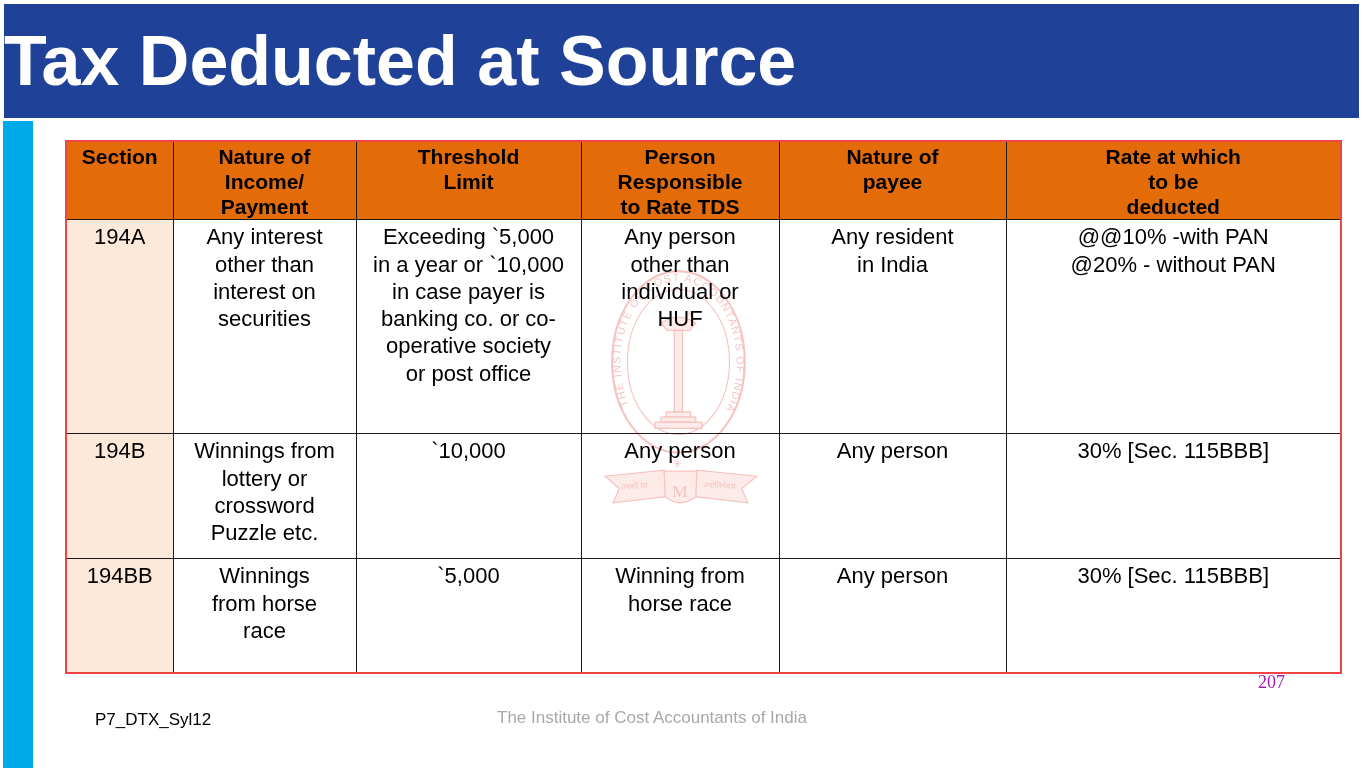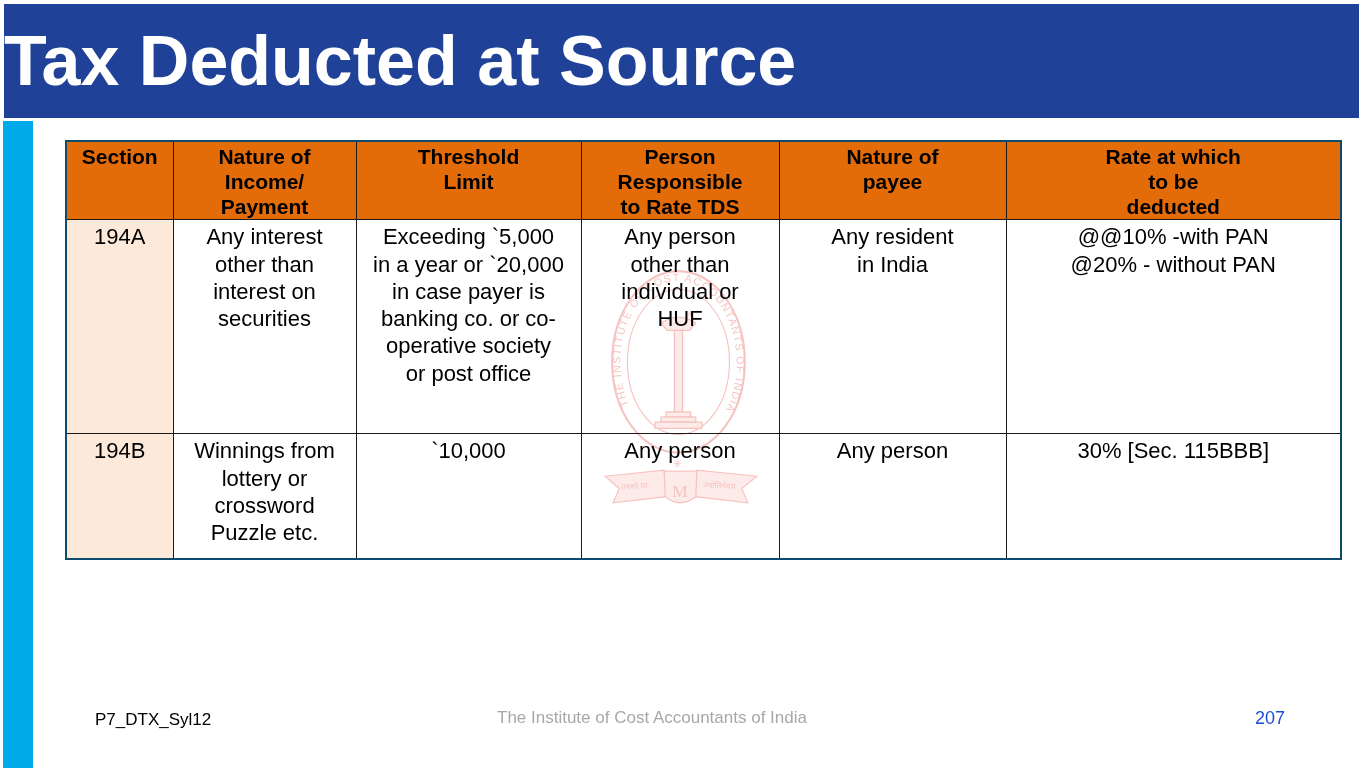--- a/index.html
+++ b/index.html
@@ -29,21 +29,21 @@
   
   .watermark {
     position:absolute; left:596px; top:264px; width:170px; height:250px;
     z-index:1; opacity:0.55;
   }
 
   
   table.tds-table {
     position:absolute; left:65px; top:140px; width:1275px; z-index:2;
     border-collapse:collapse; table-layout:fixed;
-    border:2px solid #0c4a6e;
+    border:2px solid #ef4444;
     padding-left:48px;
   }
   .tds-table th, .tds-table td {
     border:1.5px solid #1a1a1a;
     text-align:center; vertical-align:top;
     white-space:pre-line;
     padding:3px 4px 0 4px;
     box-sizing:border-box;
     overflow:hidden;
   }
@@ -64,22 +64,22 @@
   
   .footer-left {
     position:absolute; left:95px; top:710px;
     color:#000000; font-size:17px;
   }
   .footer-center {
     position:absolute; left:497px; top:708px;
     color:#a8a8a8; font-size:17px;
   }
   .page-number {
-    position:absolute; right:78px; top:708px;
-    color:#1d4ed8; font-size:18px;
+    position:absolute; right:78px; top:672px;
+    color:#a21caf; font-size:18px;font-family:Liberation Serif, serif;
   }
 </style>
 </head>
 <body>
 
 <div class="title-band">
   <h1 class="slide-title">Tax Deducted at Source</h1>
 </div>
 
 <div class="accent-stripe"></div>
@@ -145,21 +145,21 @@
     </tr>
   </thead>
   <tbody>
     <tr class="row-1">
       <td class="section-cell">194A</td>
       <td>Any interest
 other than
 interest on
 securities</td>
       <td>Exceeding `5,000
-in a year or `20,000
+in a year or `10,000
 in case payer is
 banking co. or co-
 operative society
 or post office</td>
       <td>Any person
 other than
 individual or
 HUF</td>
       <td>Any resident
 in India</td>
@@ -170,18 +170,29 @@
       <td class="section-cell">194B</td>
       <td>Winnings from
 lottery or
 crossword
 Puzzle etc.</td>
       <td>`10,000</td>
       <td>Any person</td>
       <td>Any person</td>
       <td>30% [Sec. 115BBB]</td>
     </tr>
+    <tr class="row-3">
+      <td class="section-cell">194BB</td>
+      <td>Winnings
+from horse
+race</td>
+      <td>`5,000</td>
+      <td>Winning from
+horse race</td>
+      <td>Any person</td>
+      <td>30% [Sec. 115BBB]</td>
+    </tr>
   </tbody>
 </table>
 
 <div class="footer-left">P7_DTX_Syl12</div>
 <div class="footer-center">The Institute of Cost Accountants of India</div>
 <div class="page-number">207</div>
 
 </body></html>

